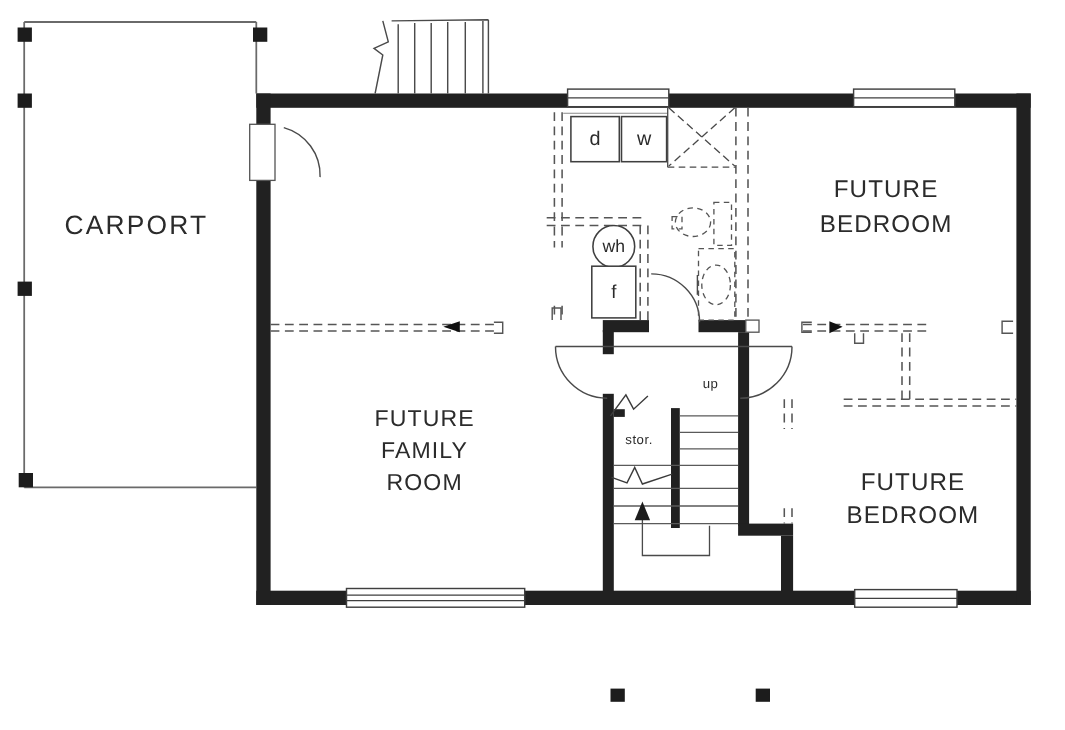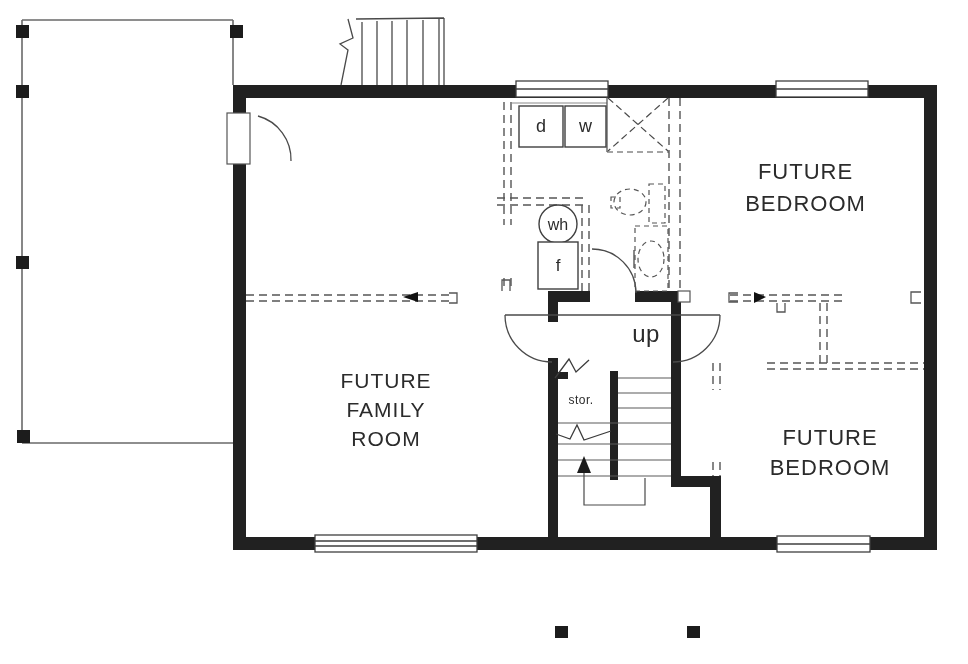--- a/index.html
+++ b/index.html
@@ -19,21 +19,21 @@
     letter-spacing:1px;
     line-height:31px;
     font-size:22px;
     font-weight:400;
   }
   .lbl-carport{left:40px;top:190px;width:168px;font-size:24px;letter-spacing:2px;}
   .lbl-basement{left:282px;top:158px;width:185px;line-height:34px;}
   .lbl-bed-top{left:713px;top:156px;width:185px;line-height:32px;}
   .lbl-family{left:295px;top:366px;width:182px;font-size:21px;line-height:29px;}
   .lbl-bed-bottom{left:737px;top:423px;width:186px;line-height:30px;}
-  .lbl-up{left:626px;top:318px;width:40px;font-size:24px;letter-spacing:0.5px;}
+  .lbl-up{left:626px;top:334px;width:40px;font-size:12px;letter-spacing:0.5px;}
   .lbl-stor{left:552px;top:385px;width:58px;font-size:12px;letter-spacing:0.5px;}
   .lbl-appl{display:flex;align-items:center;justify-content:center;letter-spacing:0;}
   .lbl-d{left:519px;top:106px;width:44px;height:41px;font-size:18px;}
   .lbl-w{left:565px;top:106px;width:41px;height:41px;font-size:18px;}
   .lbl-wh{left:539px;top:206px;width:38px;height:37px;font-size:16px;}
   .lbl-f{left:538px;top:242px;width:40px;height:47px;font-size:17px;}
 </style>
 </head>
 <body>
 
@@ -172,20 +172,21 @@
       <rect x="635" y="226" width="33" height="65"></rect>
       <ellipse cx="651" cy="259" rx="13" ry="18"></ellipse>
     </g>
 
     <g fill="#1c1c1c">
       <rect x="555" y="626" width="13" height="12"></rect>
       <rect x="687" y="626" width="13" height="12"></rect>
     </g>
   </svg>
 
+  <div class="lbl lbl-carport">CARPORT</div>
   <div class="lbl lbl-bed-top">FUTURE
 BEDROOM</div>
   <div class="lbl lbl-family">FUTURE
 FAMILY
 ROOM</div>
   <div class="lbl lbl-bed-bottom">FUTURE
 BEDROOM</div>
   <div class="lbl lbl-up">up</div>
   <div class="lbl lbl-stor">stor.</div>
   <div class="lbl lbl-appl lbl-d">d</div>

